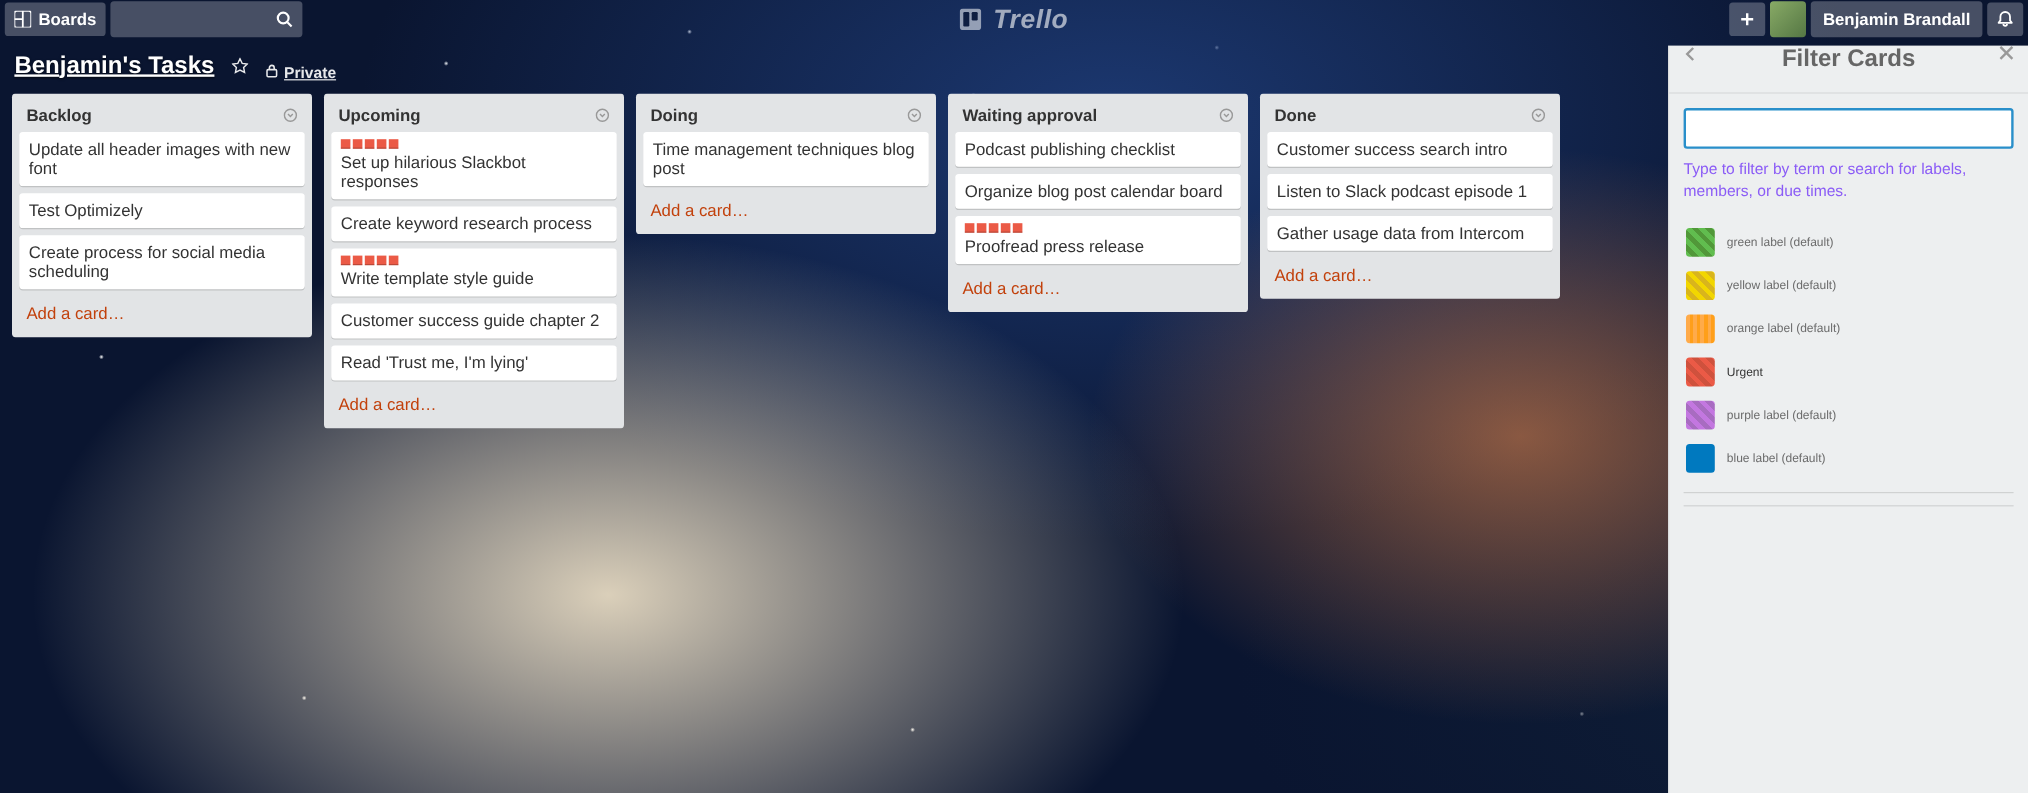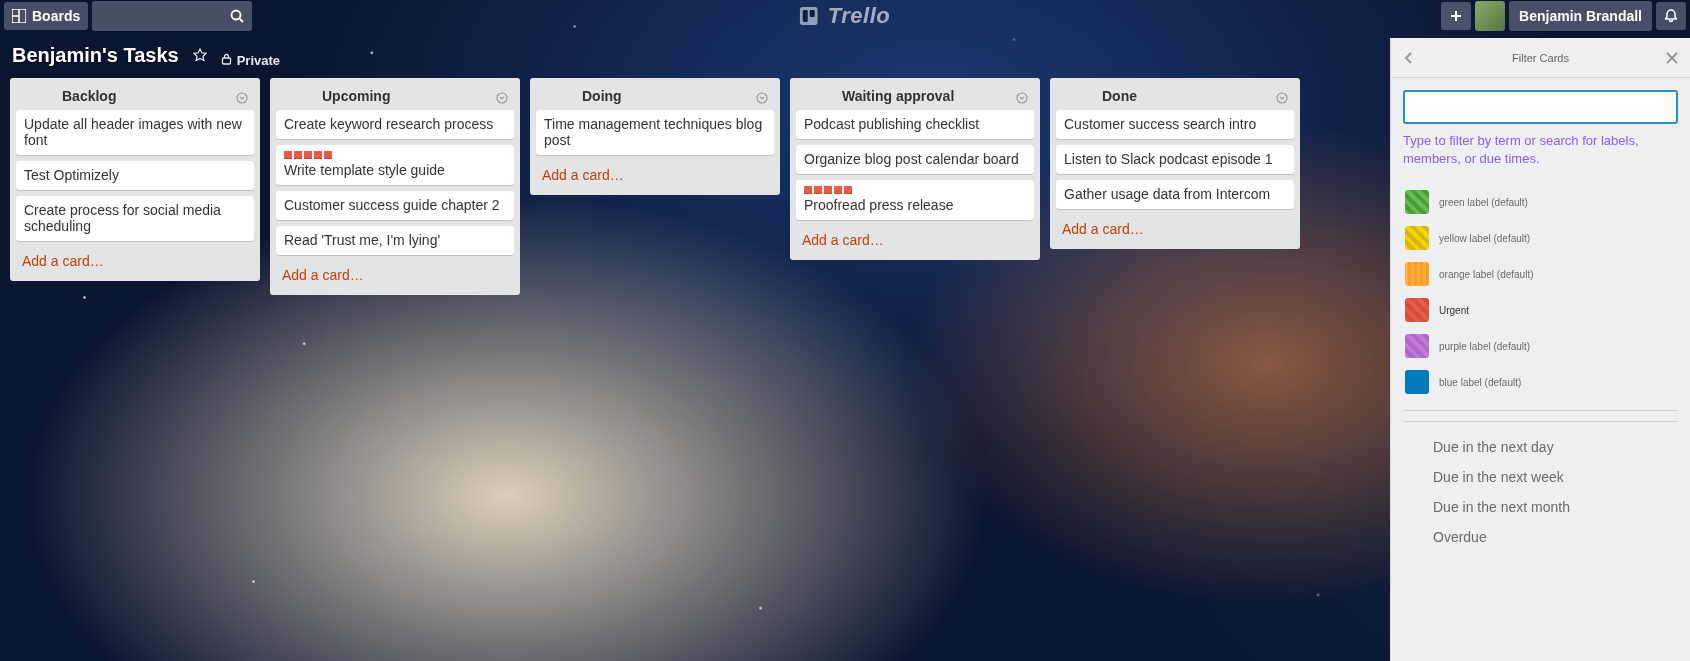--- a/index.html
+++ b/index.html
@@ -32,39 +32,39 @@
 .topbar .left, .topbar .right { display:flex; align-items:center; gap:4px; }
 .topbar .right { margin-left:auto; }
 .tb-btn { background:rgba(255,255,255,0.25); border-radius:3px; height:28px; display:flex; align-items:center; padding:0 8px; color:#fff; font-size:14px; font-weight:700; cursor:pointer; }
 .tb-search { width:160px; background:rgba(255,255,255,0.25); border-radius:3px; height:30px; display:flex; align-items:center; justify-content:flex-end; padding:0 8px; cursor:text; }
 .tb-icon { width:30px; justify-content:center; padding:0; }
 .logo { position:absolute; left:50%; transform:translateX(-50%); display:flex; align-items:center; gap:10px; opacity:0.6; font-family:cursive; font-size:22px; font-weight:700; font-style:italic; letter-spacing:0.5px; cursor:pointer; }
 .avatar { width:30px; height:30px; border-radius:3px; background:linear-gradient(135deg,#8a6,#574); cursor:pointer; }
 .user-name { background:rgba(255,255,255,0.25); border-radius:3px; height:30px; display:flex; align-items:center; padding:0 10px; font-size:14px; font-weight:700; cursor:pointer; }
 
 
-.board-head { height:46px; display:flex; align-items:center; padding:0 12px; gap:14px; }
+.board-head { height:46px; display:flex; align-items:center; padding:0 12px; gap:14px;text-decoration:underline; }
 .board-title { font-size:20px; font-weight:700; text-shadow:0 1px 2px rgba(0,0,0,0.7); }
 .bh-icon { font-size:14px; opacity:0.9; cursor:pointer; }
 .bh-priv { font-size:13px; font-weight:600; opacity:0.9; display:flex; gap:5px; cursor:pointer;margin-top:10px; }
 
 
 .board { display:flex; align-items:flex-start; gap:10px; padding:0 10px; overflow:hidden; }
 .list { width:250px; background:#e2e4e6; border-radius:3px; padding:6px; flex-shrink:0; }
-.list-head { display:flex; align-items:flex-end; padding:4px 6px 6px;margin-left:40px; }
+.list-head { display:flex; align-items:center; padding:4px 6px 6px; }
 .list-title { font-size:14px; font-weight:700; color:#333; flex:1; }
 .list-menu { color:#999; cursor:pointer; display:flex; }
 .card { background:#fff; border-radius:3px; padding:6px 8px 7px; margin-bottom:6px; font-size:14px; color:#333; box-shadow:0 1px 0 rgba(0,0,0,0.15); cursor:pointer; }
 .card .labelrow { display:flex; gap:2px; margin-bottom:3px; }
 .card .label-pill { width:8px; height:8px; background:#eb5a46; border-bottom:1px solid rgba(0,0,0,0.2); }
 .add-card { color:#c2410c; font-size:14px; padding:6px; cursor:pointer; }
 
 
 .filter-panel { position:absolute; top:38px; right:0; bottom:0; width:300px; background:#edeff0; color:#444; border-left:1px solid rgba(0,0,0,0.08); display:flex; flex-direction:column; }
-.fp-head { height:40px; display:flex; align-items:center; justify-content:center; border-bottom:1px solid rgba(0,0,0,0.1); position:relative; font-size:11px; font-weight:400; color:#666; }
+.fp-head { height:40px; display:flex; align-items:flex-start; justify-content:center; border-bottom:1px solid rgba(0,0,0,0.1); position:relative; font-size:20px; font-weight:700; color:#666; }
 .fp-back { position:absolute; left:12px; cursor:pointer; color:#999; }
 .fp-close { position:absolute; right:12px; cursor:pointer; color:#999; }
 .fp-body { padding:12px; overflow:auto; }
 .fp-search { width:100%; border:2px solid #298fca; border-radius:3px; padding:7px 8px; font-size:14px; background:#fff; margin-bottom:8px; }
 .fp-hint { font-size:13px; color:#8b5cf6; line-height:1.4; margin-bottom:16px; }
 .fp-item { display:flex; align-items:center; gap:10px; padding:6px 2px; cursor:pointer; border-radius:3px; }
 .swatch { width:24px; height:24px; border-radius:3px; }
 .sw-green{background:repeating-linear-gradient(45deg,#61bd4f,#61bd4f 4px,#519839 4px,#519839 8px);}
 .sw-yellow{background:repeating-linear-gradient(45deg,#f2d600,#f2d600 4px,#d9b51c 4px,#d9b51c 8px);}
 .sw-orange{background:repeating-linear-gradient(90deg,#ffab4a,#ffab4a 3px,#ff9f1a 3px,#ff9f1a 6px);}
@@ -168,20 +168,30 @@
       <div class="list-head">
         <div class="list-title">Upcoming</div>
         <div class="list-menu">
           <svg width="12" height="12" viewBox="0 0 12 12">
             <circle cx="6" cy="6" r="5" fill="none" stroke="#999" stroke-width="1.2"></circle>
             <path d="M4 5l2 2 2-2" fill="none" stroke="#999" stroke-width="1.2"></path>
           </svg>
         </div>
       </div>
       <div class="card">
+        <div class="labelrow">
+          <div class="label-pill"></div>
+          <div class="label-pill"></div>
+          <div class="label-pill"></div>
+          <div class="label-pill"></div>
+          <div class="label-pill"></div>
+        </div>
+        <div>Set up hilarious Slackbot responses</div>
+      </div>
+      <div class="card">
         <div>Create keyword research process</div>
       </div>
       <div class="card">
         <div class="labelrow">
           <div class="label-pill"></div>
           <div class="label-pill"></div>
           <div class="label-pill"></div>
           <div class="label-pill"></div>
           <div class="label-pill"></div>
         </div>
@@ -300,20 +310,14 @@
           <div class="swatch sw-purple"></div>
           <div class="fp-label-text">purple label (default)</div>
         </div>
         <div class="fp-item">
           <div class="swatch sw-blue"></div>
           <div class="fp-label-text">blue label (default)</div>
         </div>
       </div>
     <div class="fp-divider"></div>
     <div class="fp-divider"></div>
-    <div id="fp-due">
-        <div class="fp-due-item">Due in the next day</div>
-        <div class="fp-due-item">Due in the next week</div>
-        <div class="fp-due-item">Due in the next month</div>
-        <div class="fp-due-item">Overdue</div>
-      </div>
   </div>
 </div>
 
 </body></html>

